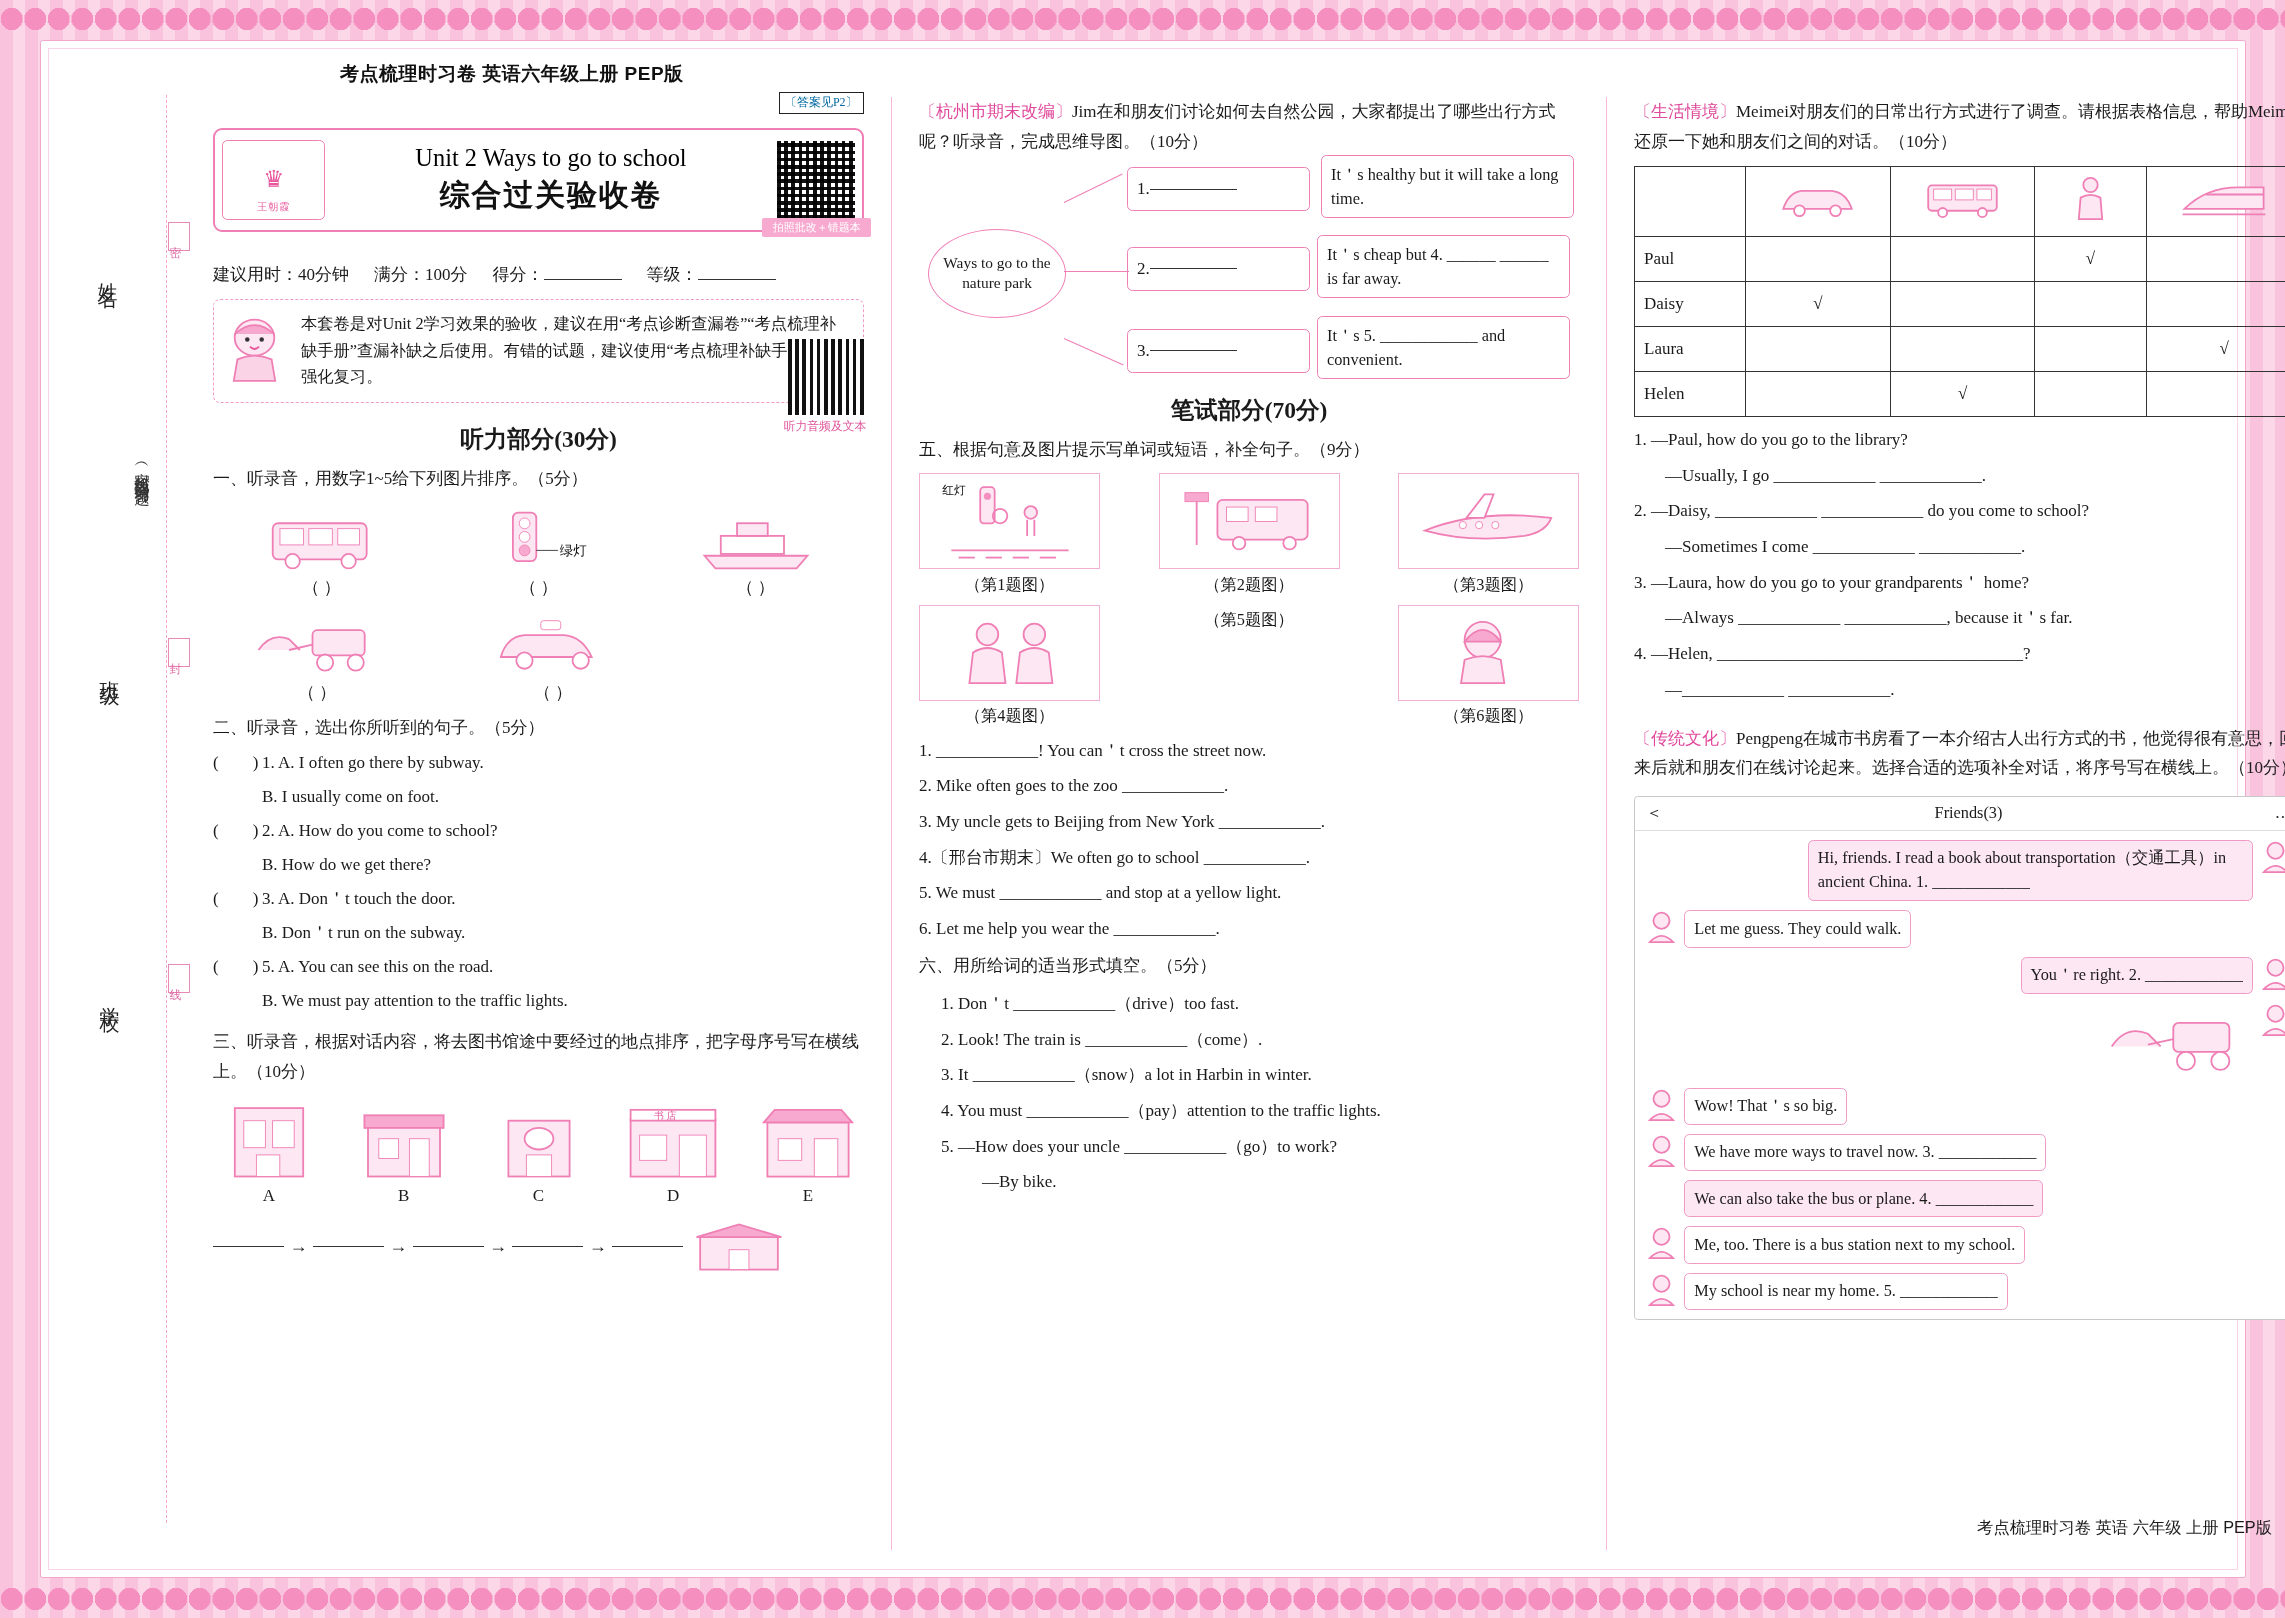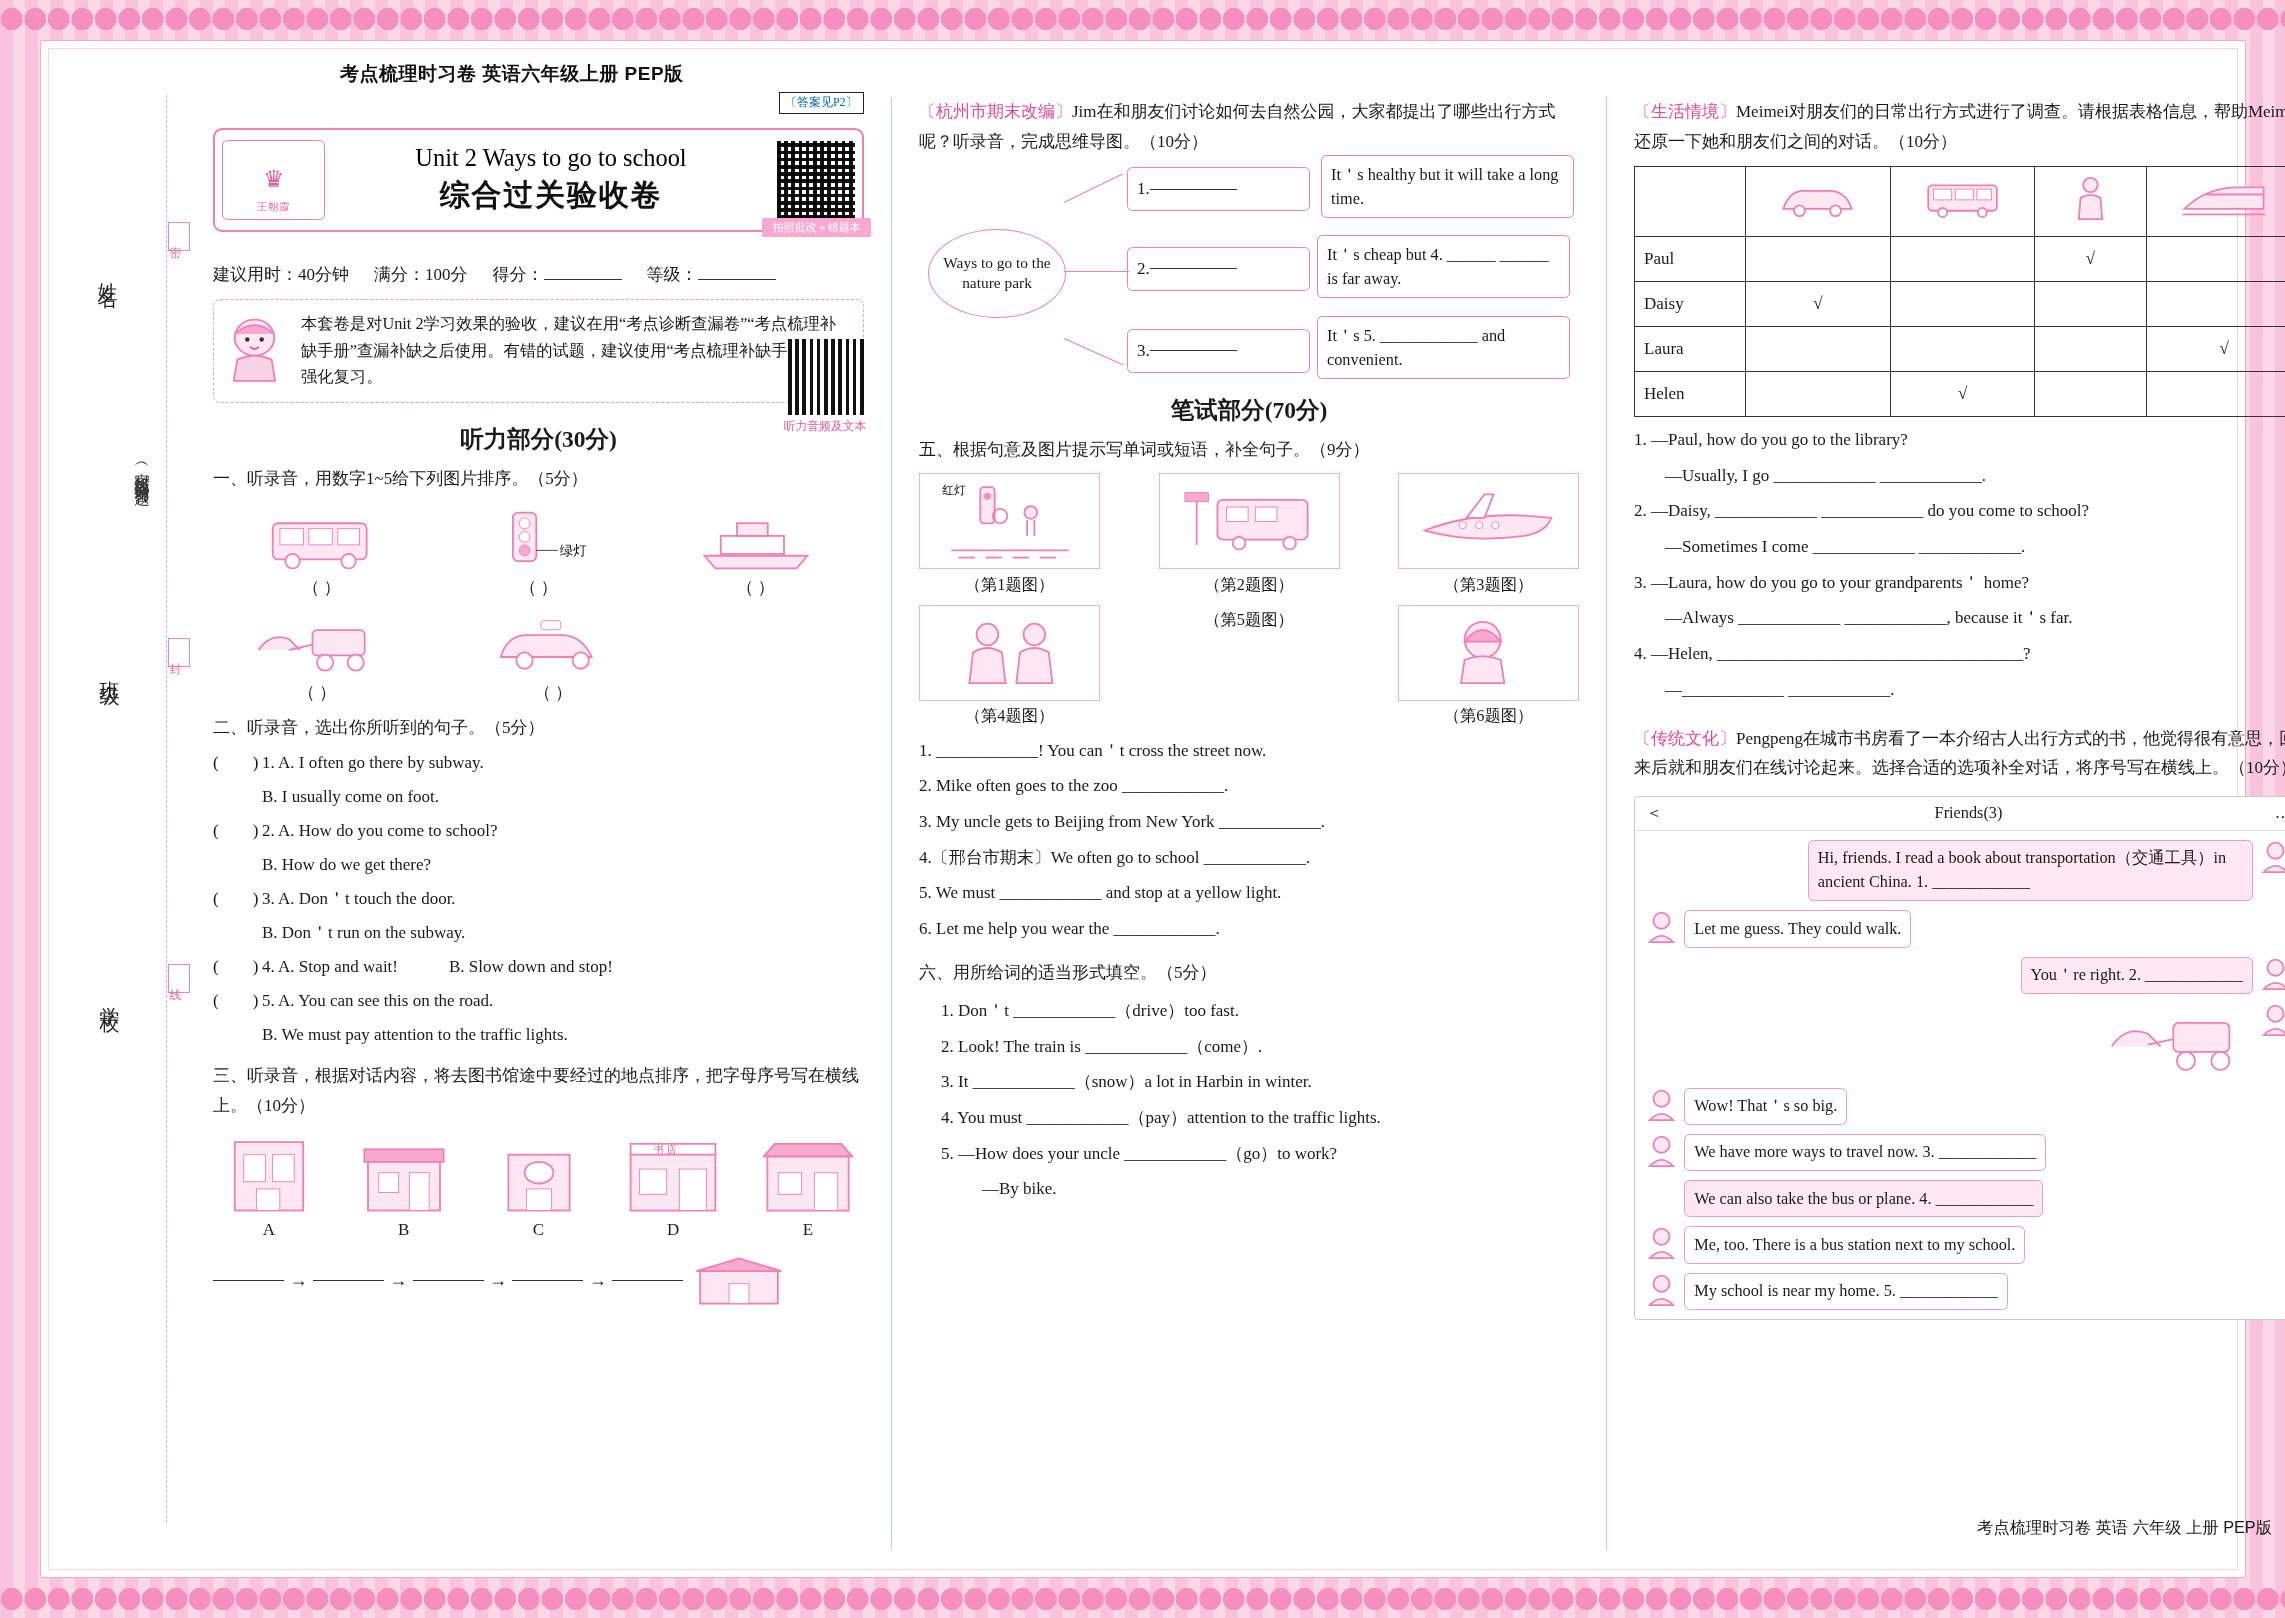--- a/index.html
+++ b/index.html
@@ -339,21 +339,20 @@
     </div>
 
     <div class="q">二、听录音，选出你所听到的句子。（5分）</div>
     <div class="choices">
       <div><span class="par">(　　)</span><span>1.</span> <span>A. I often go there by subway.</span></div>
       <div class="indent"><span>B. I usually come on foot.</span></div>
       <div><span class="par">(　　)</span><span>2.</span> <span>A. How do you come to school?</span></div>
       <div class="indent"><span>B. How do we get there?</span></div>
       <div><span class="par">(　　)</span><span>3.</span> <span>A. Don＇t touch the door.</span></div>
       <div class="indent"><span>B. Don＇t run on the subway.</span></div>
-      <div><span class="par">(　　)</span><span>4.</span> <span>A. Stop and wait!</span>　　　<span>B. Slow down and stop!</span></div>
       <div><span class="par">(　　)</span><span>5.</span> <span>A. You can see this on the road.</span></div>
       <div class="indent"><span>B. We must pay attention to the traffic lights.</span></div>
     </div>
 
     <div class="q">三、听录音，根据对话内容，将去图书馆途中要经过的地点排序，把字母序号写在横线上。（10分）</div>
     <div class="shops">
       <div class="shop">
         <div class="art">
           <svg width="90" height="83" viewBox="0 0 100 92">
               <rect x="12" y="10" width="76" height="76" fill="#fde7f2" stroke="#ef7fb5" stroke-width="2"></rect>
@@ -537,21 +536,21 @@
 
     <div class="numlist">
       <div>1. ____________!  You can＇t cross the street now.</div>
       <div>2. Mike often goes to the zoo ____________.</div>
       <div>3. My uncle gets to Beijing from New York ____________.</div>
       <div>4.〔邢台市期末〕We often go to school ____________.</div>
       <div>5. We must ____________ and stop at a yellow light.</div>
       <div>6. Let me help you wear the ____________.</div>
     </div>
 
-    <div class="q" style="margin-top:11px">六、用所给词的适当形式填空。（5分）</div>
+    <div class="q" style="margin-top:4px">六、用所给词的适当形式填空。（5分）</div>
     <div class="numlist">
       <div style="padding-left:22px">1. Don＇t ____________（drive）too fast.</div>
       <div style="padding-left:22px">2. Look!  The train is ____________（come）.</div>
       <div style="padding-left:22px">3. It ____________（snow）a lot in Harbin in winter.</div>
       <div style="padding-left:22px">4. You must ____________（pay）attention to the traffic lights.</div>
       <div style="padding-left:22px">5. —How does your uncle ____________（go）to work?</div>
       <div style="padding-left:63px">—By bike.</div>
     </div>
   </div>
 

